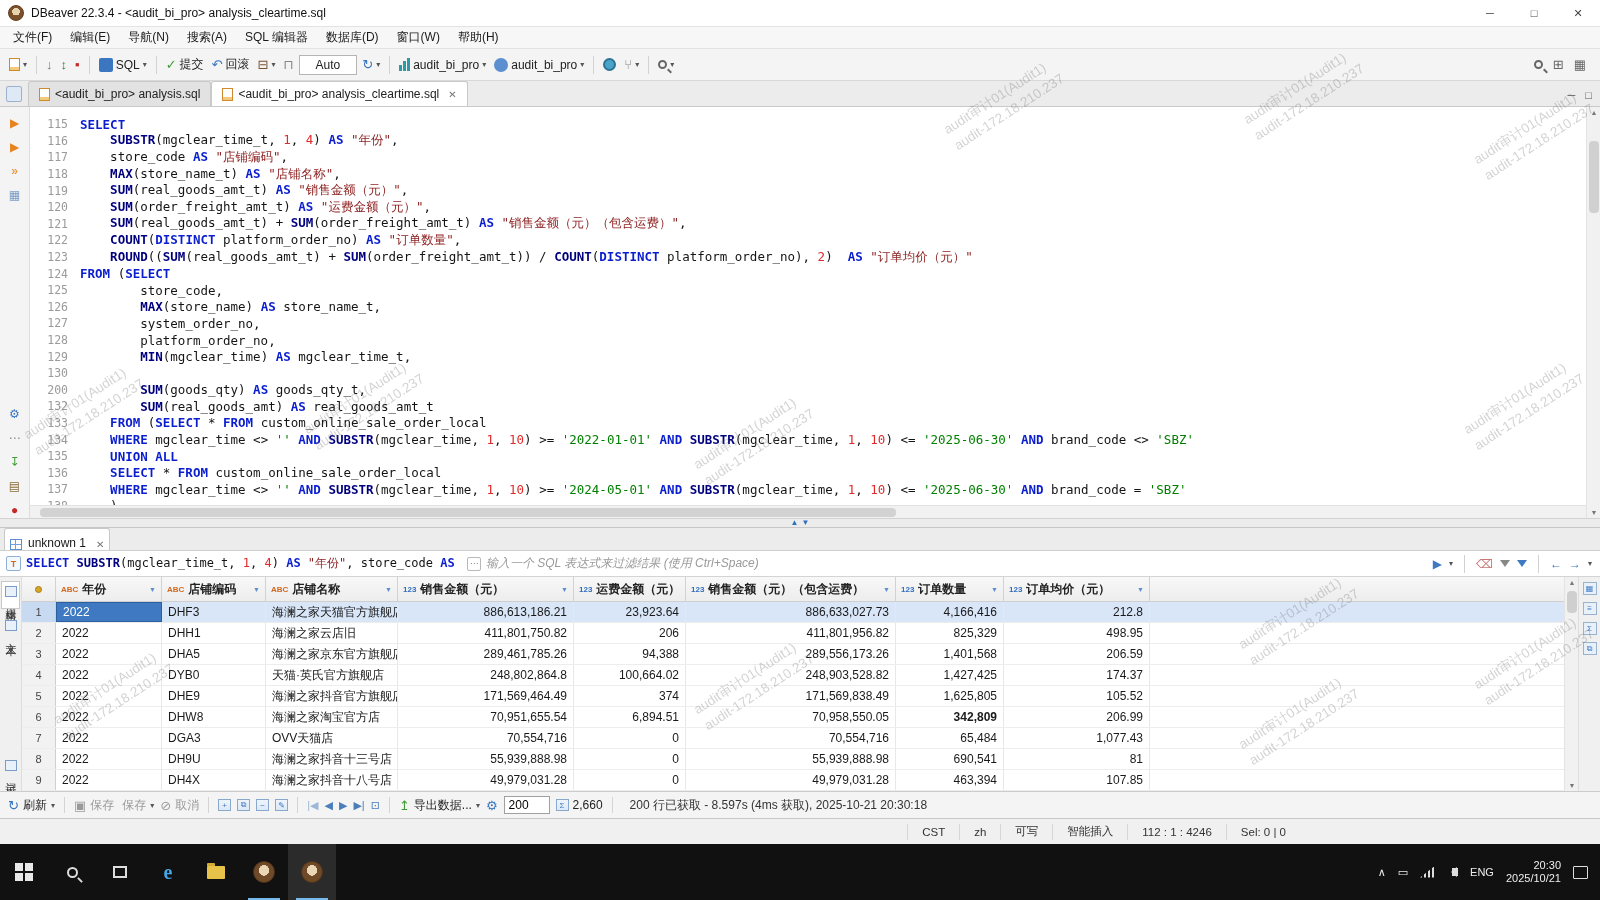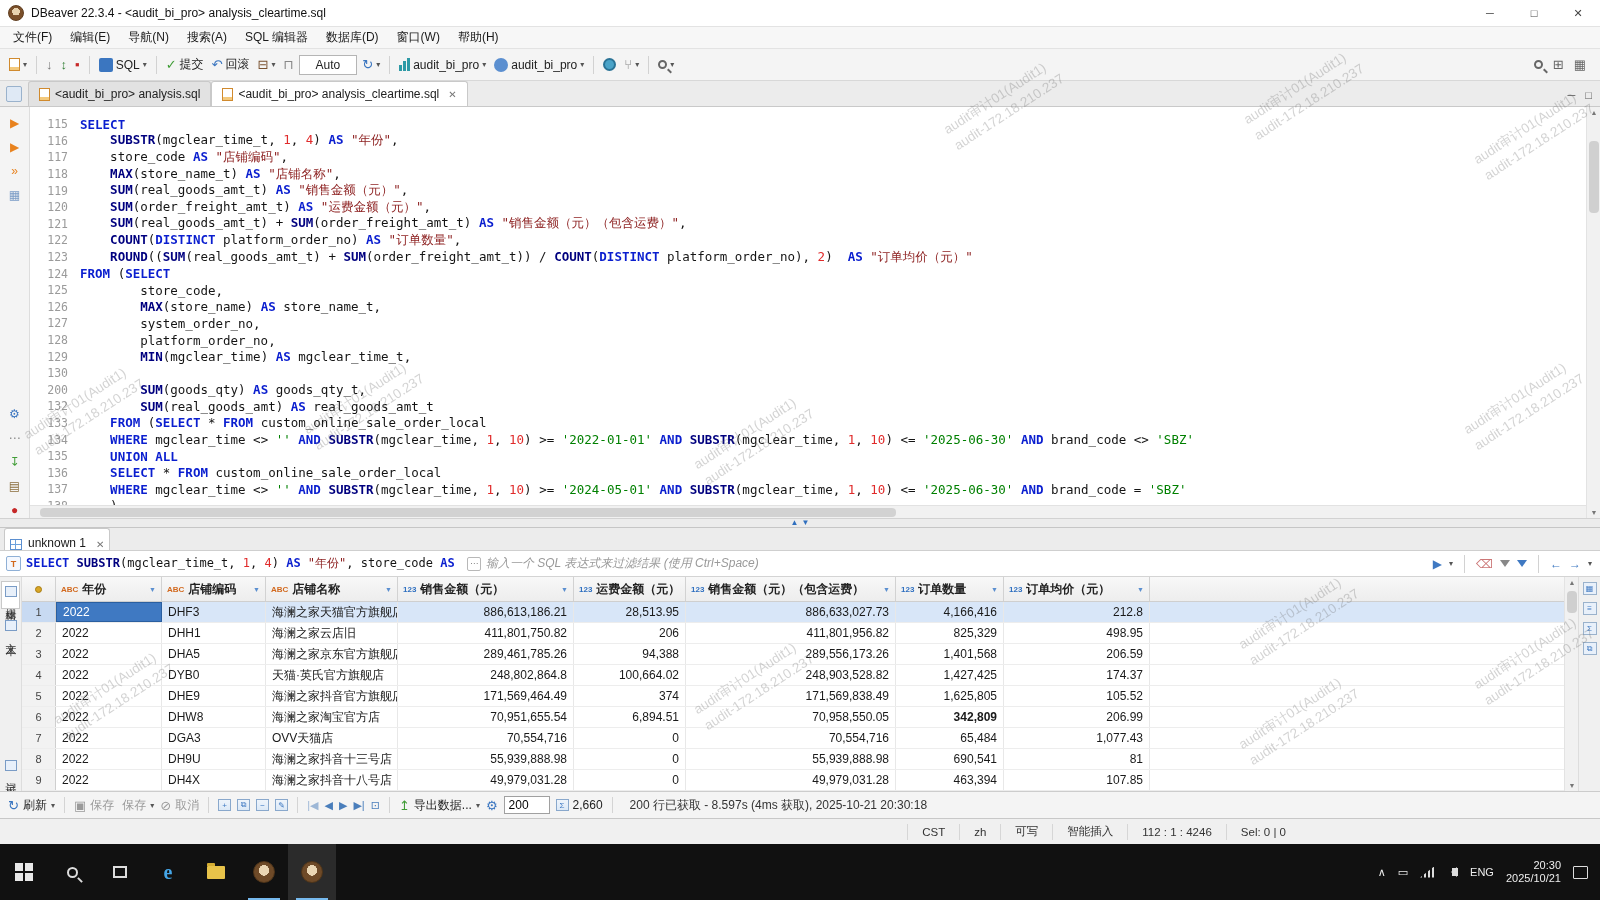--- a/index.html
+++ b/index.html
@@ -479,21 +479,21 @@
             </div>
             <div class="gh filler"></div>
           </div>
         <div class="grid-rows" id="grid-rows">
             <div class="grow selected">
               <div class="gc rn">1</div>
               <div class="gc focuscell" style="flex: 0 0 106px;">2022</div>
               <div class="gc" style="flex: 0 0 104px;">DHF3</div>
               <div class="gc" style="flex: 0 0 132px;">海澜之家天猫官方旗舰店</div>
               <div class="gc num" style="flex: 0 0 176px;">886,613,186.21</div>
-              <div class="gc num" style="flex: 0 0 112px;">28,513.95</div>
+              <div class="gc num" style="flex: 0 0 112px;">23,923.64</div>
               <div class="gc num" style="flex: 0 0 210px;">886,633,027.73</div>
               <div class="gc num" style="flex: 0 0 108px;">4,166,416</div>
               <div class="gc num" style="flex: 0 0 146px;">212.8</div>
             </div>
             <div class="grow">
               <div class="gc rn">2</div>
               <div class="gc" style="flex: 0 0 106px;">2022</div>
               <div class="gc" style="flex: 0 0 104px;">DHH1</div>
               <div class="gc" style="flex: 0 0 132px;">海澜之家云店旧</div>
               <div class="gc num" style="flex: 0 0 176px; text-align: center;">411,801,750.82</div>

